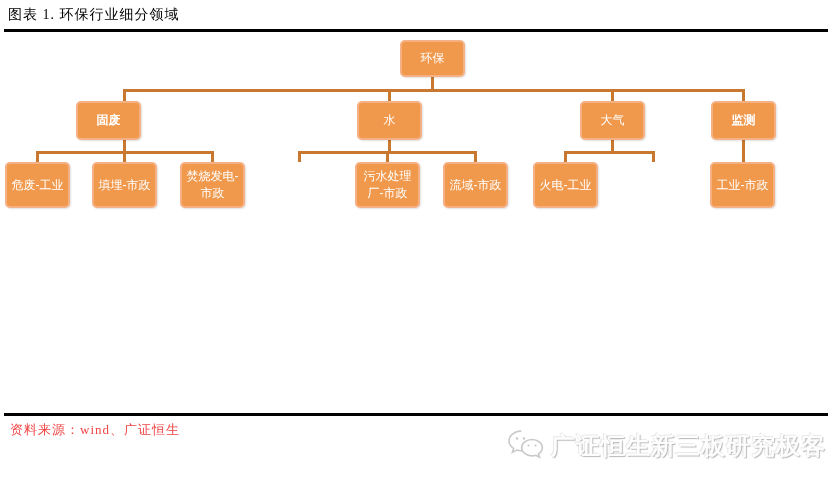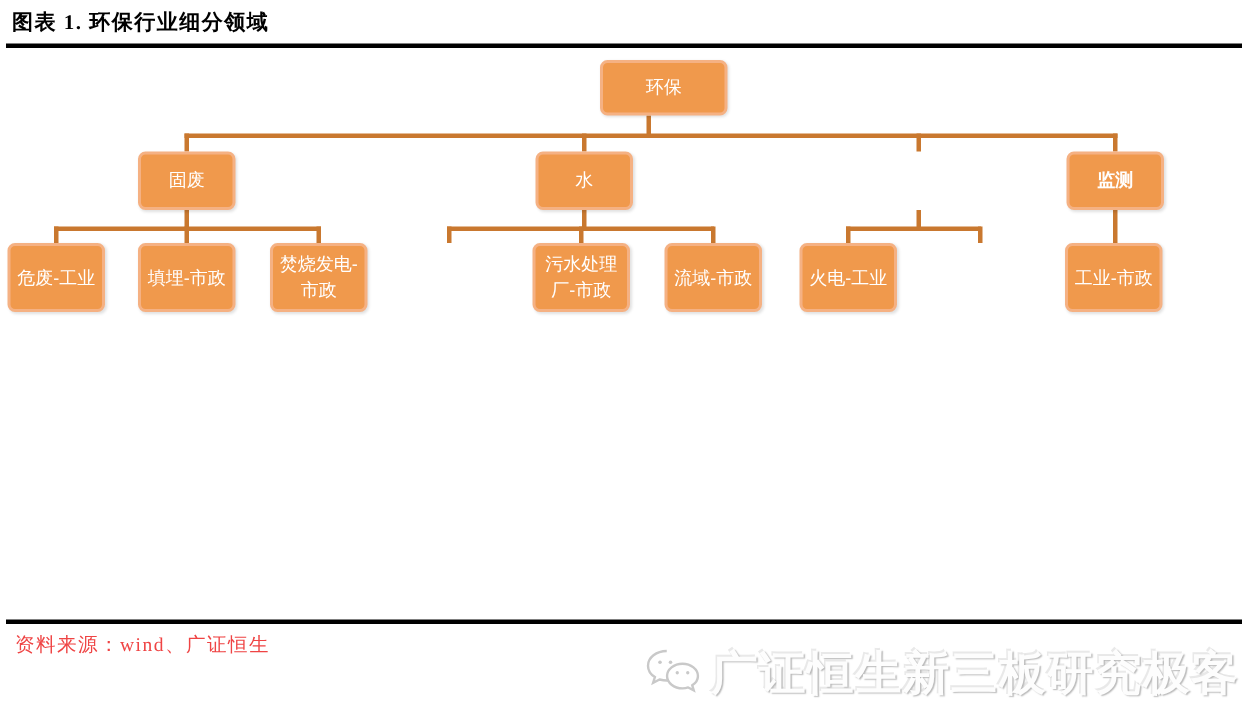--- a/index.html
+++ b/index.html
@@ -3,50 +3,50 @@
 <meta charset="utf-8">
 <style>
   html,body{margin:0;padding:0;background:#ffffff;}
   #canvas{
     position:relative;width:832px;height:477px;background:#ffffff;overflow:hidden;
     font-family:"Liberation Sans", sans-serif;
   }
   
   .fig-title{
     position:absolute;left:8px;top:6px;font-family:"Liberation Serif", serif;
-    font-weight:bold;font-size:14px;color:#000;letter-spacing:1px;
+    font-weight:normal;font-size:14px;color:#000;letter-spacing:1px;
   }
   .title-rule{position:absolute;left:4px;right:4px;top:29px;height:3px;background:#000;}
   
   .node{
     position:absolute;box-sizing:border-box;
     background:#F0994C;border:2px solid #F5B183;border-radius:5px;
     color:#fff;font-size:12px;line-height:17px;text-align:center;
     display:flex;align-items:center;justify-content:center;
     padding:2px 3px;word-break:break-all;
     box-shadow:1px 1px 2px rgba(0,0,0,0.12);
   }
-  .lvl1{left:400px;top:40px;width:85px;height:37px;}
+  .lvl1{left:400px;top:40px;width:65px;height:37px;}
   .lvl2{top:101px;width:65px;height:39px;}
   .lvl3{top:162px;width:65px;height:46px;}
   
   .hline,.vline{position:absolute;background:#C9782F;}
   .hline{height:3px;}
   .vline{width:3px;}
   
   .footer-rule{position:absolute;left:4px;right:4px;top:413px;height:3px;background:#000;}
   .source-line{
     position:absolute;left:10px;top:421px;font-family:"Liberation Serif", serif;
     font-size:13px;color:#ef4444;letter-spacing:1px;
   }
   .watermark{
     position:absolute;right:6px;top:428px;display:flex;align-items:center;gap:6px;
   }
   .watermark-text{
-    font-size:31px;font-weight:bold;color:#fdfdfd;letter-spacing:1px;
+    font-size:24px;font-weight:bold;color:#fdfdfd;letter-spacing:1px;
     text-shadow:1px 1px 1px #b9b9b9, -1px -1px 0 #e9e9e9;
     font-family:Liberation Sans, sans-serif;
   }
   .wm-icon{width:40px;height:36px;}
 </style>
 </head>
 <body>
 
 <div id="canvas">
 
@@ -74,22 +74,23 @@
 
   <div class="vline" style="left:611px;top:140px;height:12px;"></div>
   <div class="hline" style="left:564px;top:151px;width:90px;"></div>
   <div class="vline" style="left:564px;top:151px;height:11px;"></div>
   <div class="vline" style="left:652px;top:151px;height:11px;"></div>
 
   <div class="vline" style="left:742px;top:140px;height:22px;"></div>
 
   <div class="node lvl1">环保</div>
 
-  <div class="node lvl2" style="left:92px;">固废</div>
+  <div class="node lvl2" style="left:76px;font-weight:bold;">固废</div>
   <div class="node lvl2" style="left:357px;">水</div>
+  <div class="node lvl2" style="left:580px;">大气</div>
   <div class="node lvl2" style="left:711px;font-weight:bold;">监测</div>
 
   <div class="node lvl3" style="left:5px;">危废-工业</div>
   <div class="node lvl3" style="left:92px;">填埋-市政</div>
   <div class="node lvl3" style="left:180px;">焚烧发电-市政</div>
   <div class="node lvl3" style="left:443px;">流域-市政</div>
   <div class="node lvl3" style="left:355px;">污水处理厂-市政</div>
   <div class="node lvl3" style="left:533px;">火电-工业</div>
   <div class="node lvl3" style="left:710px;">工业-市政</div>
 

